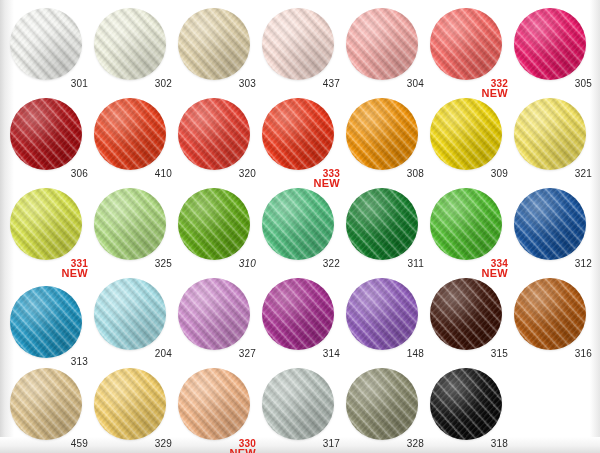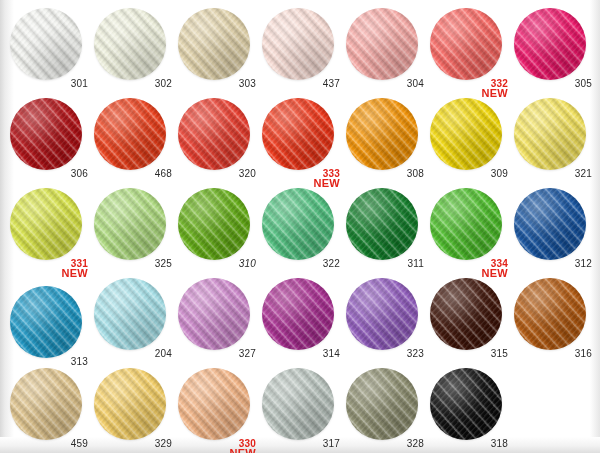--- a/index.html
+++ b/index.html
@@ -181,21 +181,21 @@
           <div class="tex"></div>
           <div class="sheen"></div>
         </div>
         <div class="swatch-label">306</div>
       </div>
       <div class="swatch-cell" style="left: 92px; top: 98px;">
         <div class="swatch-disc" style="background: rgb(234, 59, 22);">
           <div class="tex"></div>
           <div class="sheen"></div>
         </div>
-        <div class="swatch-label">468</div>
+        <div class="swatch-label">410</div>
       </div>
       <div class="swatch-cell" style="left: 176px; top: 98px;">
         <div class="swatch-disc" style="background: rgb(232, 57, 42);">
           <div class="tex"></div>
           <div class="sheen"></div>
         </div>
         <div class="swatch-label">320</div>
       </div>
       <div class="swatch-cell" style="left: 260px; top: 98px;">
         <div class="swatch-disc" style="background: rgb(238, 50, 20);">
@@ -303,21 +303,21 @@
           <div class="tex"></div>
           <div class="sheen"></div>
         </div>
         <div class="swatch-label">314</div>
       </div>
       <div class="swatch-cell" style="left: 344px; top: 278px;">
         <div class="swatch-disc" style="background: rgb(142, 89, 187);">
           <div class="tex"></div>
           <div class="sheen"></div>
         </div>
-        <div class="swatch-label">323</div>
+        <div class="swatch-label">148</div>
       </div>
       <div class="swatch-cell" style="left: 428px; top: 278px;">
         <div class="swatch-disc" style="background: rgb(61, 18, 6);">
           <div class="tex"></div>
           <div class="sheen"></div>
         </div>
         <div class="swatch-label">315</div>
       </div>
       <div class="swatch-cell" style="left: 512px; top: 278px;">
         <div class="swatch-disc" style="background: rgb(176, 86, 12);">

